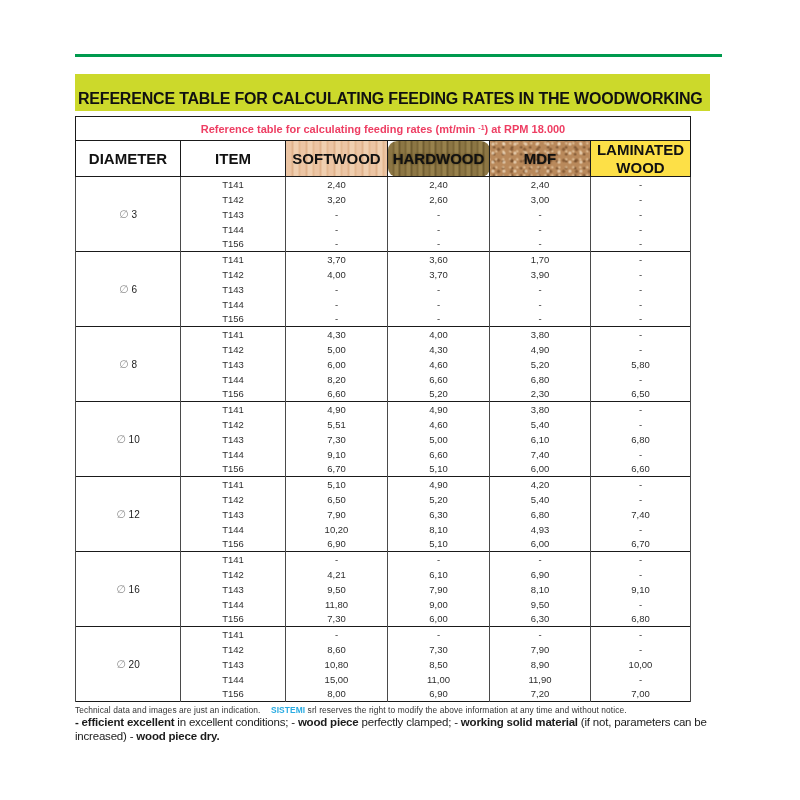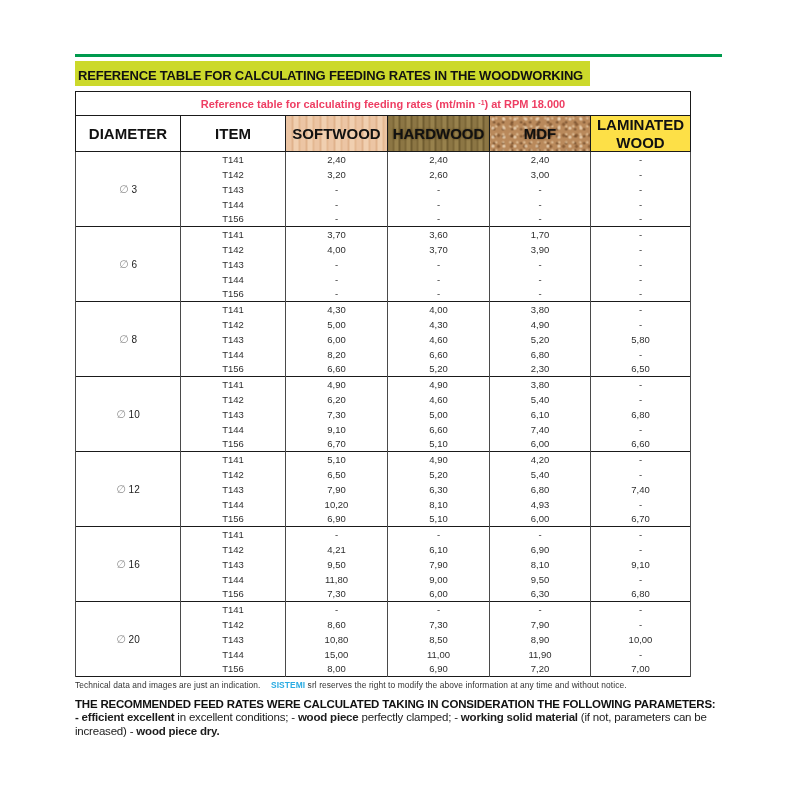--- a/index.html
+++ b/index.html
@@ -9,34 +9,34 @@
 
   
   .logo-row { display:flex; align-items:flex-end; height:36px; }
   .logo { position:relative; color:#009a4e; font-weight:bold; font-size:34px; line-height:30px; letter-spacing:-2px; font-family:"DejaVu Sans", sans-serif; }
   .logo .diamond { position:absolute; top:-7px; left:64px; width:11px; height:11px; background:#009a4e; transform:rotate(45deg); }
   .logo sup { font-size:8px; letter-spacing:0; vertical-align:18px; }
   .tagline { color:#666; font-size:8.5px; margin-left:8px; padding-bottom:3px; }
 
   .green-rule { width:647px; height:3px; background:#009a4e; margin-top:2px; }
 
-  .banner { display:inline-block; background:#ccd92b; color:#111; font-weight:bold; font-size:13px; letter-spacing:-0.2px; padding:7px 7px 3px 3px; margin-top:4px; }
+  .banner { display:inline-block; background:#ccd92b; color:#111; font-weight:bold; font-size:16px; letter-spacing:-0.2px; padding:16px 7px 3px 3px; margin-top:17px; }
 
   
   table.feed { border-collapse:collapse; width:615px; margin-top:5px; table-layout:fixed; }
   table.feed th, table.feed td { text-align:center; vertical-align:middle; }
   .title-row th { height:24px; color:#ee3e63; font-weight:bold; font-size:11px; border:1.6px solid #1a1a1a; background:#fff; }
   .title-row sup { font-size:7px; vertical-align:3px; }
   .head-row th { height:36px; font-size:15px; font-weight:bold; border:1.4px solid #1a1a1a; color:#111; line-height:1.15; }
   .h-soft { background:#ecc5a4;
     background-image:repeating-linear-gradient(90deg,#ecc5a4 0 5px,#e0b28c 5px 7px,#f0cfb0 7px 12px,#e4b892 12px 14px);
     color:#2a2a2a; }
   .h-hard { background:#8c7644;
     background-image:repeating-linear-gradient(90deg,#8c7644 0 4px,#7c6738 4px 6px,#97814c 6px 10px,#6f5c30 10px 12px);
-    color:#f7f0da; text-shadow:0 0 2px rgba(60,45,10,.8); }
+    color:#f7f0da; text-shadow:0 0 2px rgba(60,45,10,.8);border-radius:9px; }
   .h-mdf { background:#b9895b;
     background-image:
       radial-gradient(circle at 22% 30%, rgba(255,245,225,.55) 0 1.2px, transparent 2px),
       radial-gradient(circle at 62% 72%, rgba(92,52,20,.5) 0 1.3px, transparent 2px),
       radial-gradient(circle at 82% 22%, rgba(255,235,200,.45) 0 1px, transparent 1.6px),
       radial-gradient(circle at 40% 82%, rgba(70,40,15,.45) 0 1px, transparent 1.6px);
     background-size:11px 9px,13px 11px,7px 8px,9px 7px;
     color:#fff; text-shadow:0 0 2px rgba(80,45,15,.9); }
   .h-lam { background:#fde047; color:#111; }
 
@@ -198,21 +198,21 @@
           <tr class="group-start">
             <td class="diam-cell" rowspan="5"><span class="diam-sym">∅</span> 10</td>
             <td>T141</td>
             <td>4,90</td>
             <td>4,90</td>
             <td>3,80</td>
             <td>-</td>
           </tr>
           <tr>
             <td>T142</td>
-            <td>6,20</td>
+            <td>5,51</td>
             <td>4,60</td>
             <td>5,40</td>
             <td>-</td>
           </tr>
           <tr>
             <td>T143</td>
             <td>7,30</td>
             <td>5,00</td>
             <td>6,10</td>
             <td>6,80</td>
@@ -337,20 +337,19 @@
             <td>8,00</td>
             <td>6,90</td>
             <td>7,20</td>
             <td>7,00</td>
           </tr>
         </tbody>
     </table>
 
     <div class="footnote"><span>Technical data and images are just an indication. </span><span class="brand">SISTEMI</span><span> srl reserves the right to modify the above information at any time and without notice.</span></div>
 
-    <div class="params-heading">THE RECOMMENDED FEED RATES WERE CALCULATED TAKING IN CONSIDERATION THE FOLLOWING PARAMETERS:</div>
 
     <p class="params-para">
       <span class="b">- efficient excellent</span><span> in excellent conditions; - </span><span class="b">wood piece</span><span> perfectly clamped; - </span><span class="b">working solid material</span><span> (if not, parameters can be increased) - </span><span class="b">wood piece dry.</span>
     </p>
 
   </div>
 </div>
 
 </body></html>

